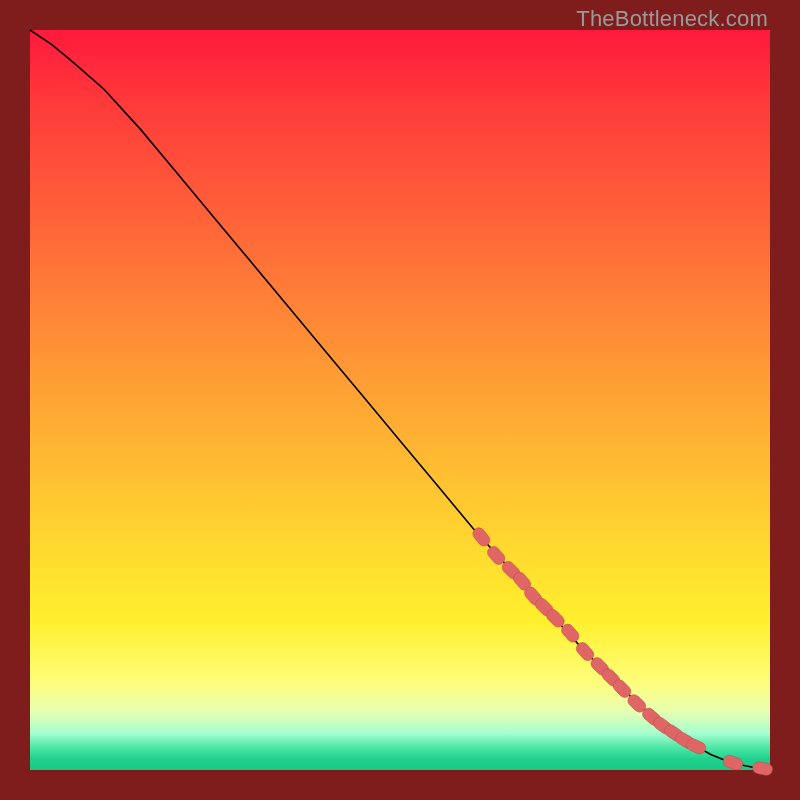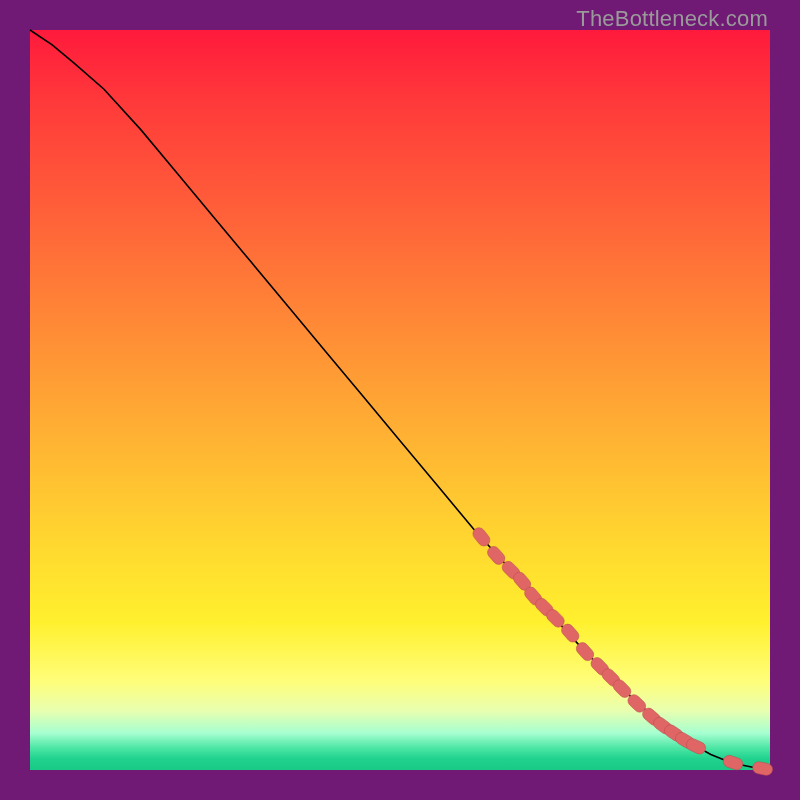--- a/index.html
+++ b/index.html
@@ -8,21 +8,21 @@
     width: 800px;
     height: 800px;
     background: #000;
     overflow: hidden;
     font-family: Arial, Helvetica, sans-serif;
   }
   .stage {
     position: relative;
     width: 800px;
     height: 800px;
-    background: #701a75;
+    background: #7f1d1d;
   }
   .plot {
     position: absolute;
     left: 30px;
     top: 30px;
     width: 740px;
     height: 740px;
     
     background: linear-gradient(
       to bottom,

